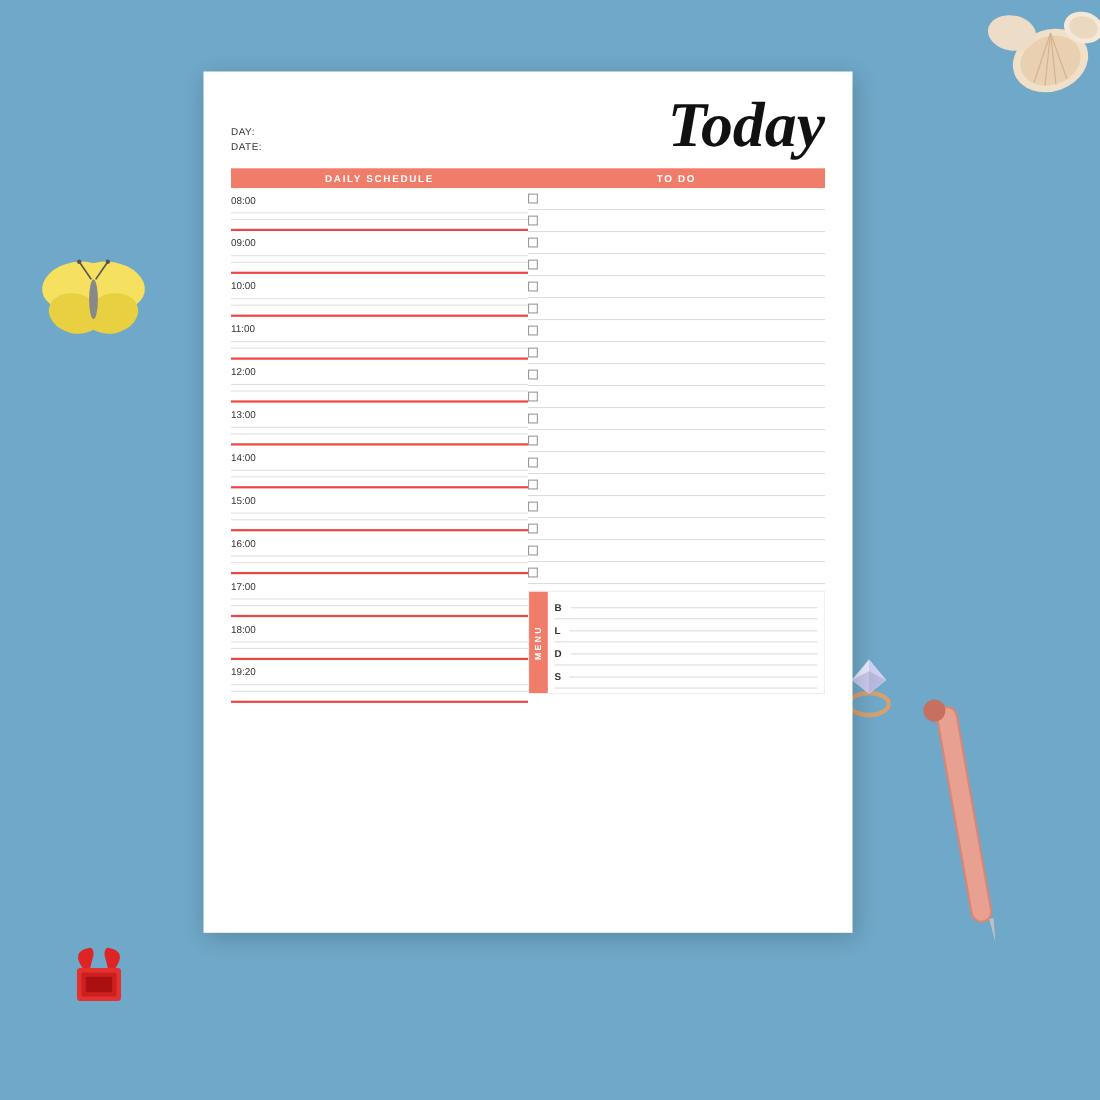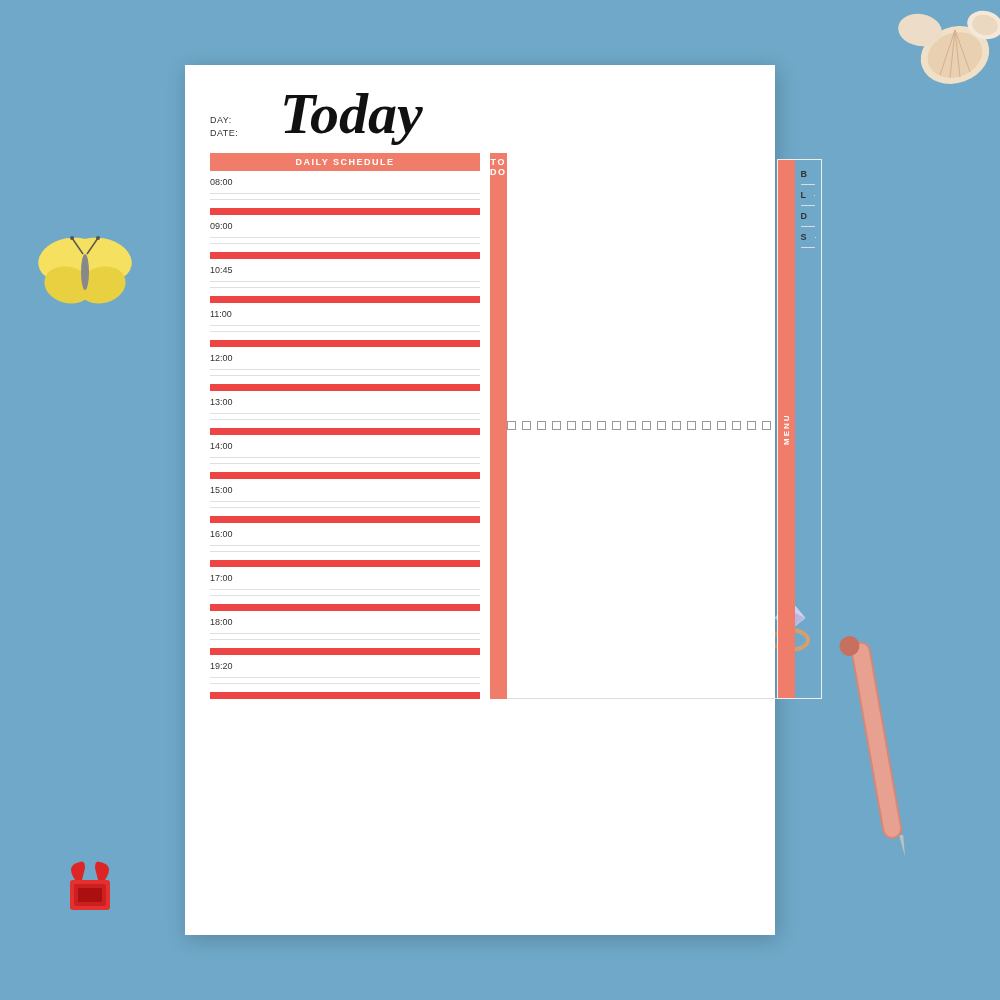--- a/index.html
+++ b/index.html
@@ -12,21 +12,21 @@
       position: relative;
       font-family: Arial, sans-serif;
     }
 
     
     .planner {
       position: absolute;
       left: 185px;
       top: 65px;
       width: 590px;
-      height: 870px;
+      height: 783px;
       background: white;
       box-shadow: 2px 4px 20px rgba(0,0,0,0.2);
       padding: 20px 25px 20px 25px;
     }
 
     
     .header-area {
       display: flex;
       align-items: flex-start;
       margin-bottom: 10px;
@@ -42,67 +42,67 @@
       min-width: 60px;
     }
 
     .day-date-labels div {
       margin-bottom: 3px;
       letter-spacing: 0.5px;
     }
 
     .title-area {
       flex: 1;
-      text-align: left;
+      text-align: right;
     }
 
     .title-today {
       font-family: 'Georgia', cursive;
       font-size: 58px;
       font-weight: 700;
       color: #111;
       font-style: italic;
       line-height: 1;
       font-family: 'Palatino Linotype', 'Book Antiqua', Palatino, serif;
     }
 
     
     .two-col {
       display: flex;
-      gap: 10px;
+      gap: 0;
       flex: 1;
     }
 
     
     .schedule-col {
       flex: 0 0 270px;
       display: flex;
       flex-direction: column;
     }
 
     
     .todo-col {
       flex: 1;
       display: flex;
-      flex-direction: row;
+      flex-direction: column;
     }
 
     .section-header {
       background-color: #f07d6a;
       color: white;
       text-align: center;
       font-size: 9px;
       letter-spacing: 1.5px;
       font-weight: bold;
       padding: 4px 0;
       margin-bottom: 0;
     }
 
     .time-slot {
-      border-bottom: 7px solid #ef4444;
+      border-bottom: 2px solid #ef4444;
       padding: 2px 0 8px 0;
       margin-top: 4px;
     }
 
     .time-label {
       font-size: 9px;
       color: #333;
     }
 
     .time-line {
@@ -313,21 +313,21 @@
         <div class="time-label">08:00</div>
         <div class="time-line"></div>
         <div class="time-line" style="margin-top:5px;"></div>
       </div>
       <div class="time-slot">
         <div class="time-label">09:00</div>
         <div class="time-line"></div>
         <div class="time-line" style="margin-top:5px;"></div>
       </div>
       <div class="time-slot">
-        <div class="time-label">10:45</div>
+        <div class="time-label">10:00</div>
         <div class="time-line"></div>
         <div class="time-line" style="margin-top:5px;"></div>
       </div>
       <div class="time-slot">
         <div class="time-label">11:00</div>
         <div class="time-line"></div>
         <div class="time-line" style="margin-top:5px;"></div>
       </div>
       <div class="time-slot">
         <div class="time-label">12:00</div>

